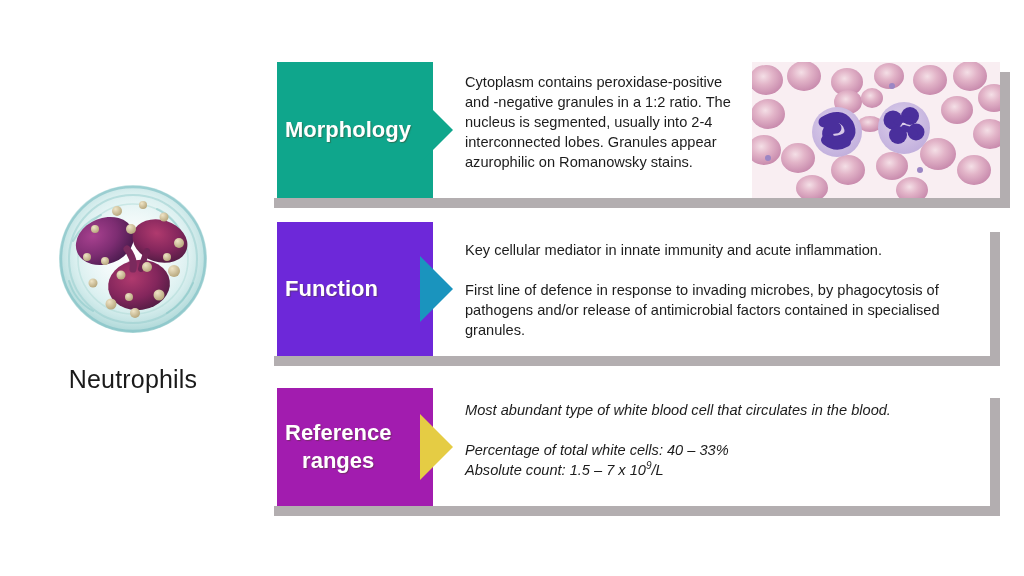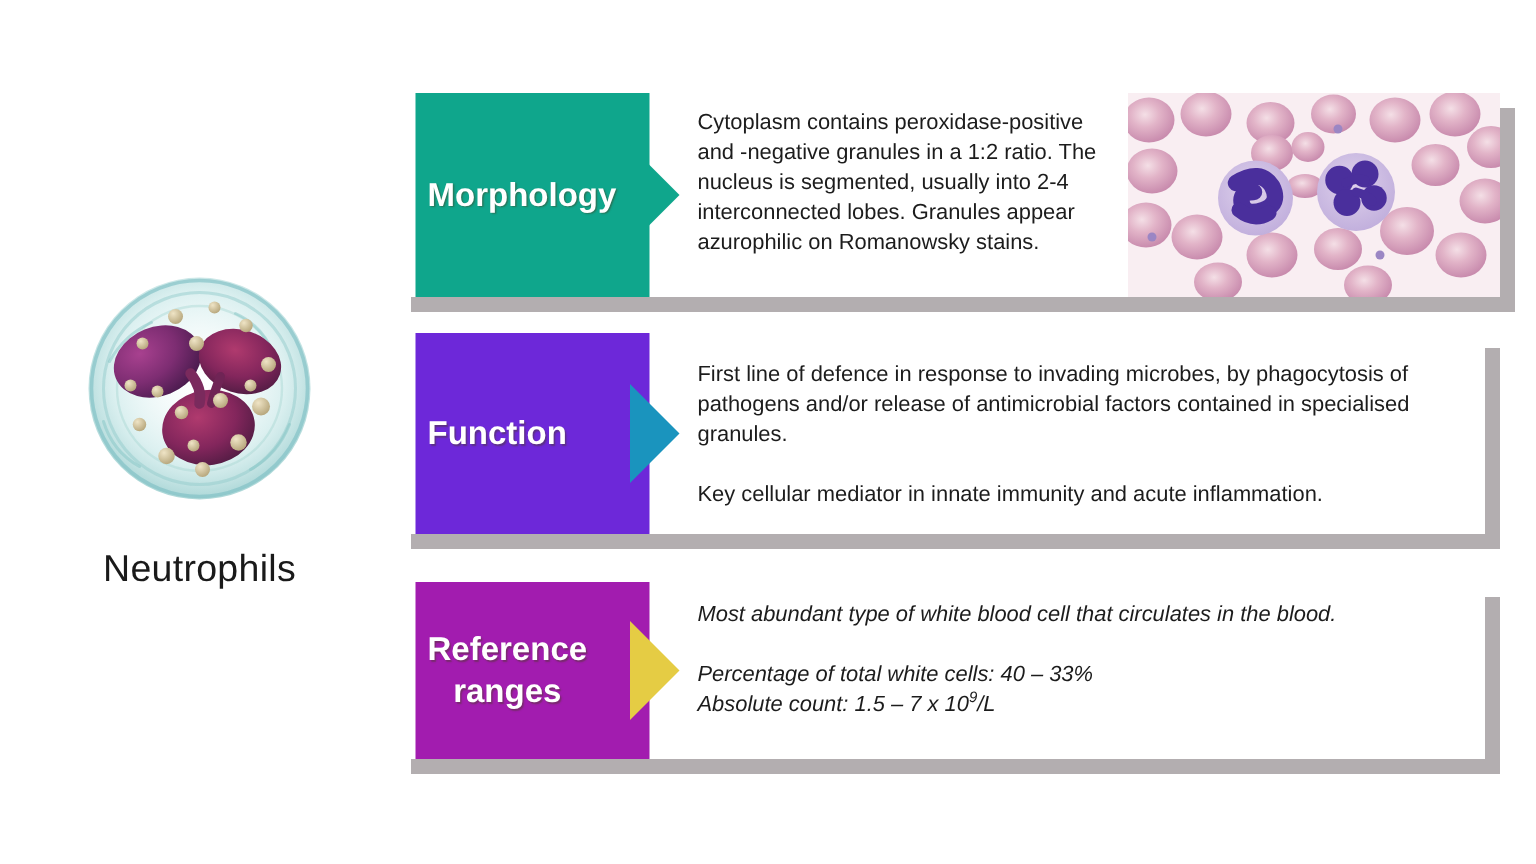--- a/index.html
+++ b/index.html
@@ -274,22 +274,22 @@
 </div>
 
 <div class="panel" id="panel-function">
   <div class="panel-shadow"></div>
   <div class="panel-body">
     <div class="label-block">
       <div class="label-text">Function</div>
     </div>
     <div class="arrow"></div>
     <div class="panel-text">
+      <p>Key cellular mediator in innate immunity and acute inflammation.</p>
       <p>First line of defence in response to invading microbes, by phagocytosis of pathogens and/or release of antimicrobial factors contained in specialised granules.</p>
-      <p>Key cellular mediator in innate immunity and acute inflammation.</p>
     </div>
   </div>
 </div>
 
 <div class="panel" id="panel-reference">
   <div class="panel-shadow"></div>
   <div class="panel-body">
     <div class="label-block">
       <div class="label-text">
         <span>Reference</span><br>

